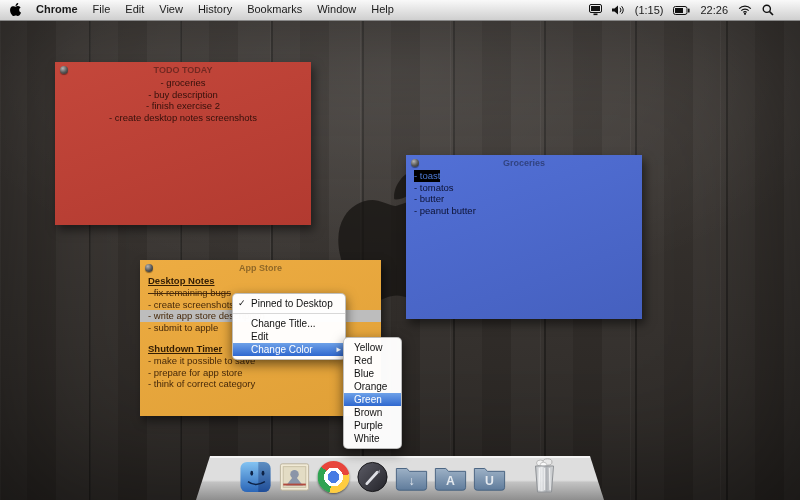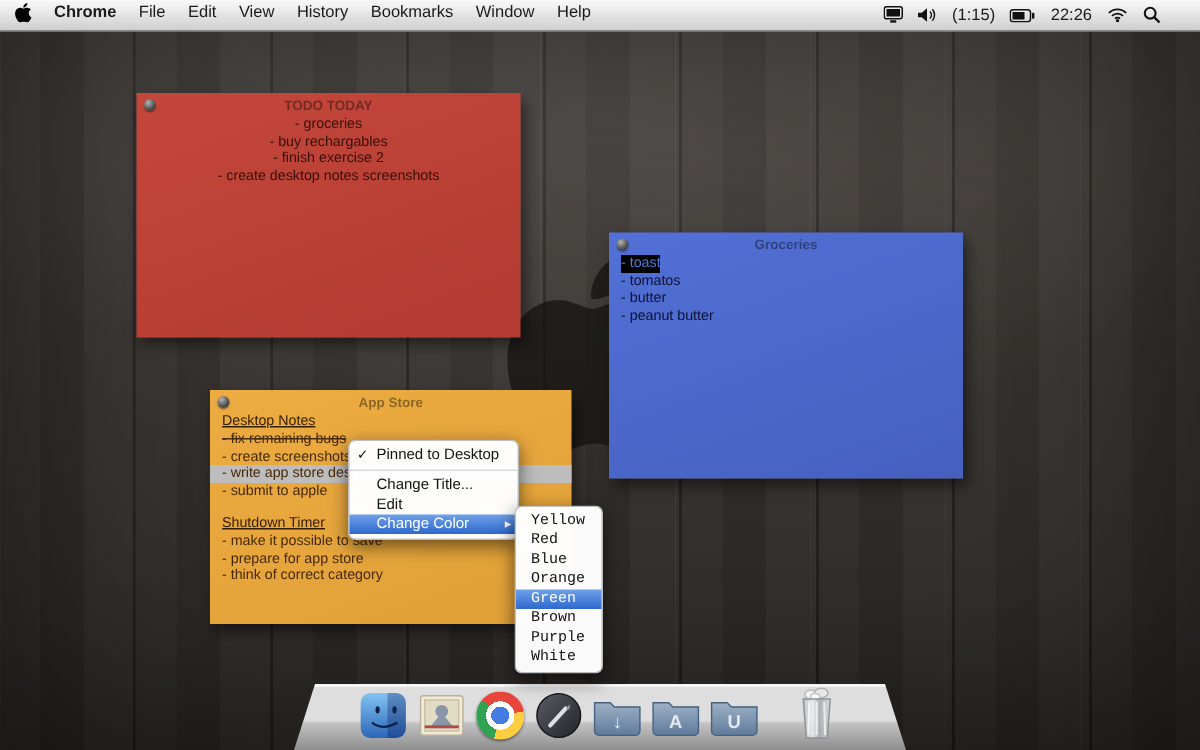--- a/index.html
+++ b/index.html
@@ -30,39 +30,39 @@
   .watermark{position:absolute;left:338px;top:168px;z-index:0;opacity:0.9;}
   
   .note{position:absolute;z-index:4;box-shadow:3px 5px 9px rgba(0,0,0,0.5);
     padding:15px 8px 8px 8px;box-sizing:border-box;}
   .note-title{position:absolute;left:0;top:3px;width:100%;text-align:center;
     font-size:9px;font-weight:bold;color:rgba(0,0,0,0.40);}
   .note-pin{position:absolute;left:5px;top:4px;width:8px;height:8px;border-radius:50%;
     background:radial-gradient(circle at 35% 30%, #b5b5b5, #555 55%, #262626);
     box-shadow:0 1px 1px rgba(0,0,0,0.4);}
   .nline{font-size:9.5px;line-height:11.5px;white-space:nowrap;overflow:hidden;}
-  .note-todo{left:55px;top:62px;width:256px;height:163px;background:linear-gradient(160deg,#c4473b,#b23a30);margin-left:36px;}
+  .note-todo{left:55px;top:62px;width:256px;height:163px;background:linear-gradient(160deg,#c4473b,#b23a30);}
   .note-todo .nline{color:#34100b;text-align:center;}
   .note-groceries{left:406px;top:155px;width:236px;height:164px;background:linear-gradient(160deg,#5270d6,#4560bf);}
   .note-groceries .nline{color:#0c1233;}
   .note-groceries .hlrow{background:#000;color:#4d7bd6;display:inline-block;padding-right:0;}
   .note-appstore{left:140px;top:260px;width:241px;height:156px;background:linear-gradient(160deg,#edac42,#e0a037);}
   .note-appstore .nline{color:#46290a;}
-  .heading{font-size:9.5px;line-height:12px;font-weight:normal;text-decoration:underline;color:#331d03;}
+  .heading{font-size:9.5px;line-height:12px;font-weight:bold;text-decoration:underline;color:#331d03;}
   .strike{text-decoration:line-through;}
   .selrow{background:#bdbdbd;margin:0 -8px;padding:0 8px;}
   .spacer{height:10px;}
   
   .cmenu{position:absolute;z-index:10;background:rgba(255,255,255,0.98);
     border:1px solid rgba(0,0,0,0.25);border-radius:5px;
     box-shadow:0 4px 12px rgba(0,0,0,0.55);padding:3px 0;font-size:10px;color:#111;}
   .menu-main{left:232px;top:293px;width:112px;}
   .menu-sub{left:343px;top:337px;width:57px;}
   .citem{position:relative;padding:1px 10px 1px 18px;line-height:11px;white-space:nowrap;cursor:default;}
-  .menu-sub .citem{padding:1px 8px 1px 10px;font-family:Liberation Mono, monospace;}
+  .menu-sub .citem{padding:1px 8px 1px 10px;}
   .citem .check{position:absolute;left:5px;top:1px;font-size:9px;}
   .citem .arrow{position:absolute;right:4px;top:1px;font-size:9px;}
   .citem.hl{background:linear-gradient(180deg,#6ea1e8,#2f68cf);color:#fff;}
   .csep{height:1px;background:#d8d8d8;margin:3px 0;}
   
   .dock{position:absolute;left:0;bottom:0;width:800px;height:56px;z-index:5;}
   .shelf{position:absolute;left:50%;bottom:0;transform:translateX(-50%);
     width:408px;height:44px;
     background:linear-gradient(180deg,#f4f4f4 0 2px,#dedede 2px 55%,#c2c2c2 60%,#8e8e8e 100%);
     clip-path:polygon(14px 0, calc(100% - 14px) 0, 100% 100%, 0 100%);}
@@ -163,21 +163,21 @@
             <path d="M7.6 7.6 L11 11" stroke="#111" stroke-width="1.6"></path>
           </svg>
       </span>
     </div>
   </div>
 
   <div class="note note-todo">
     <span class="note-pin"></span>
     <div class="note-title">TODO TODAY</div>
     <div class="nline">- groceries</div>
-    <div class="nline">- buy rechargables</div>
+    <div class="nline">- buy description</div>
     <div class="nline">- finish exercise 2</div>
     <div class="nline">- create desktop notes screenshots</div>
   </div>
 
   <div class="note note-groceries">
     <span class="note-pin"></span>
     <div class="note-title">Groceries</div>
     <div class="nline"><span class="hlrow">- toast</span></div>
     <div class="nline">- tomatos</div>
     <div class="nline">- butter</div>

